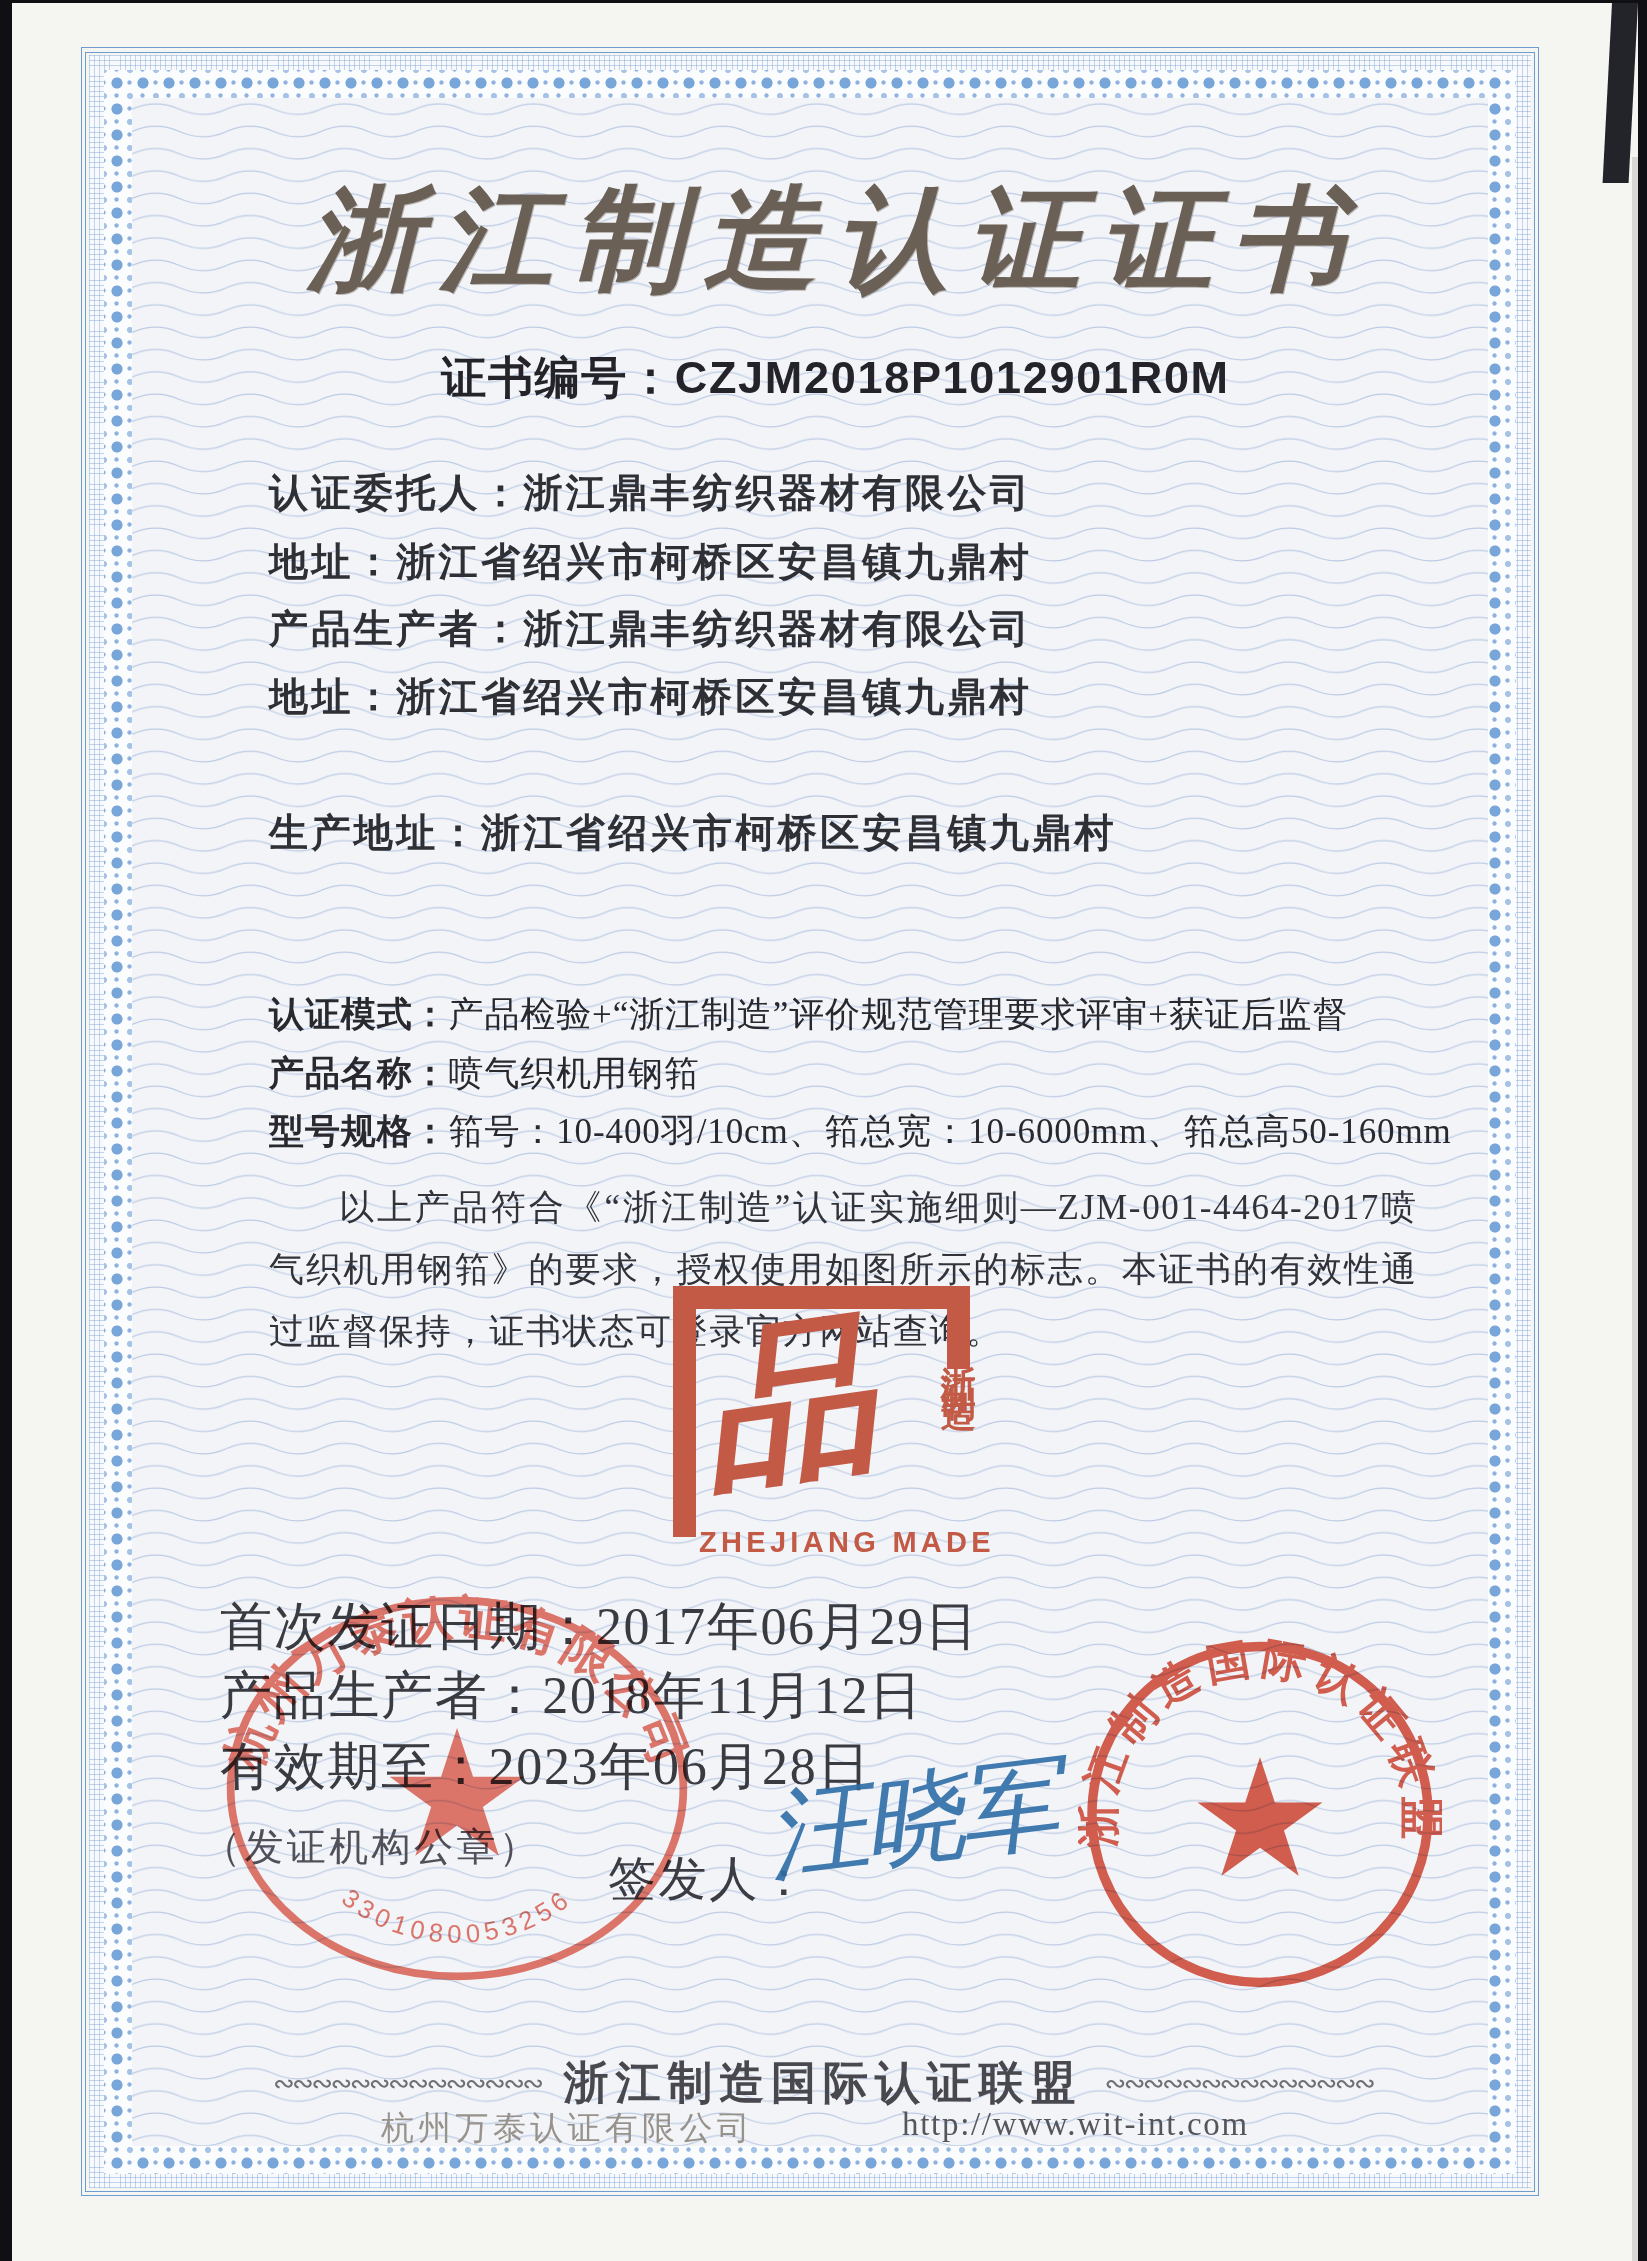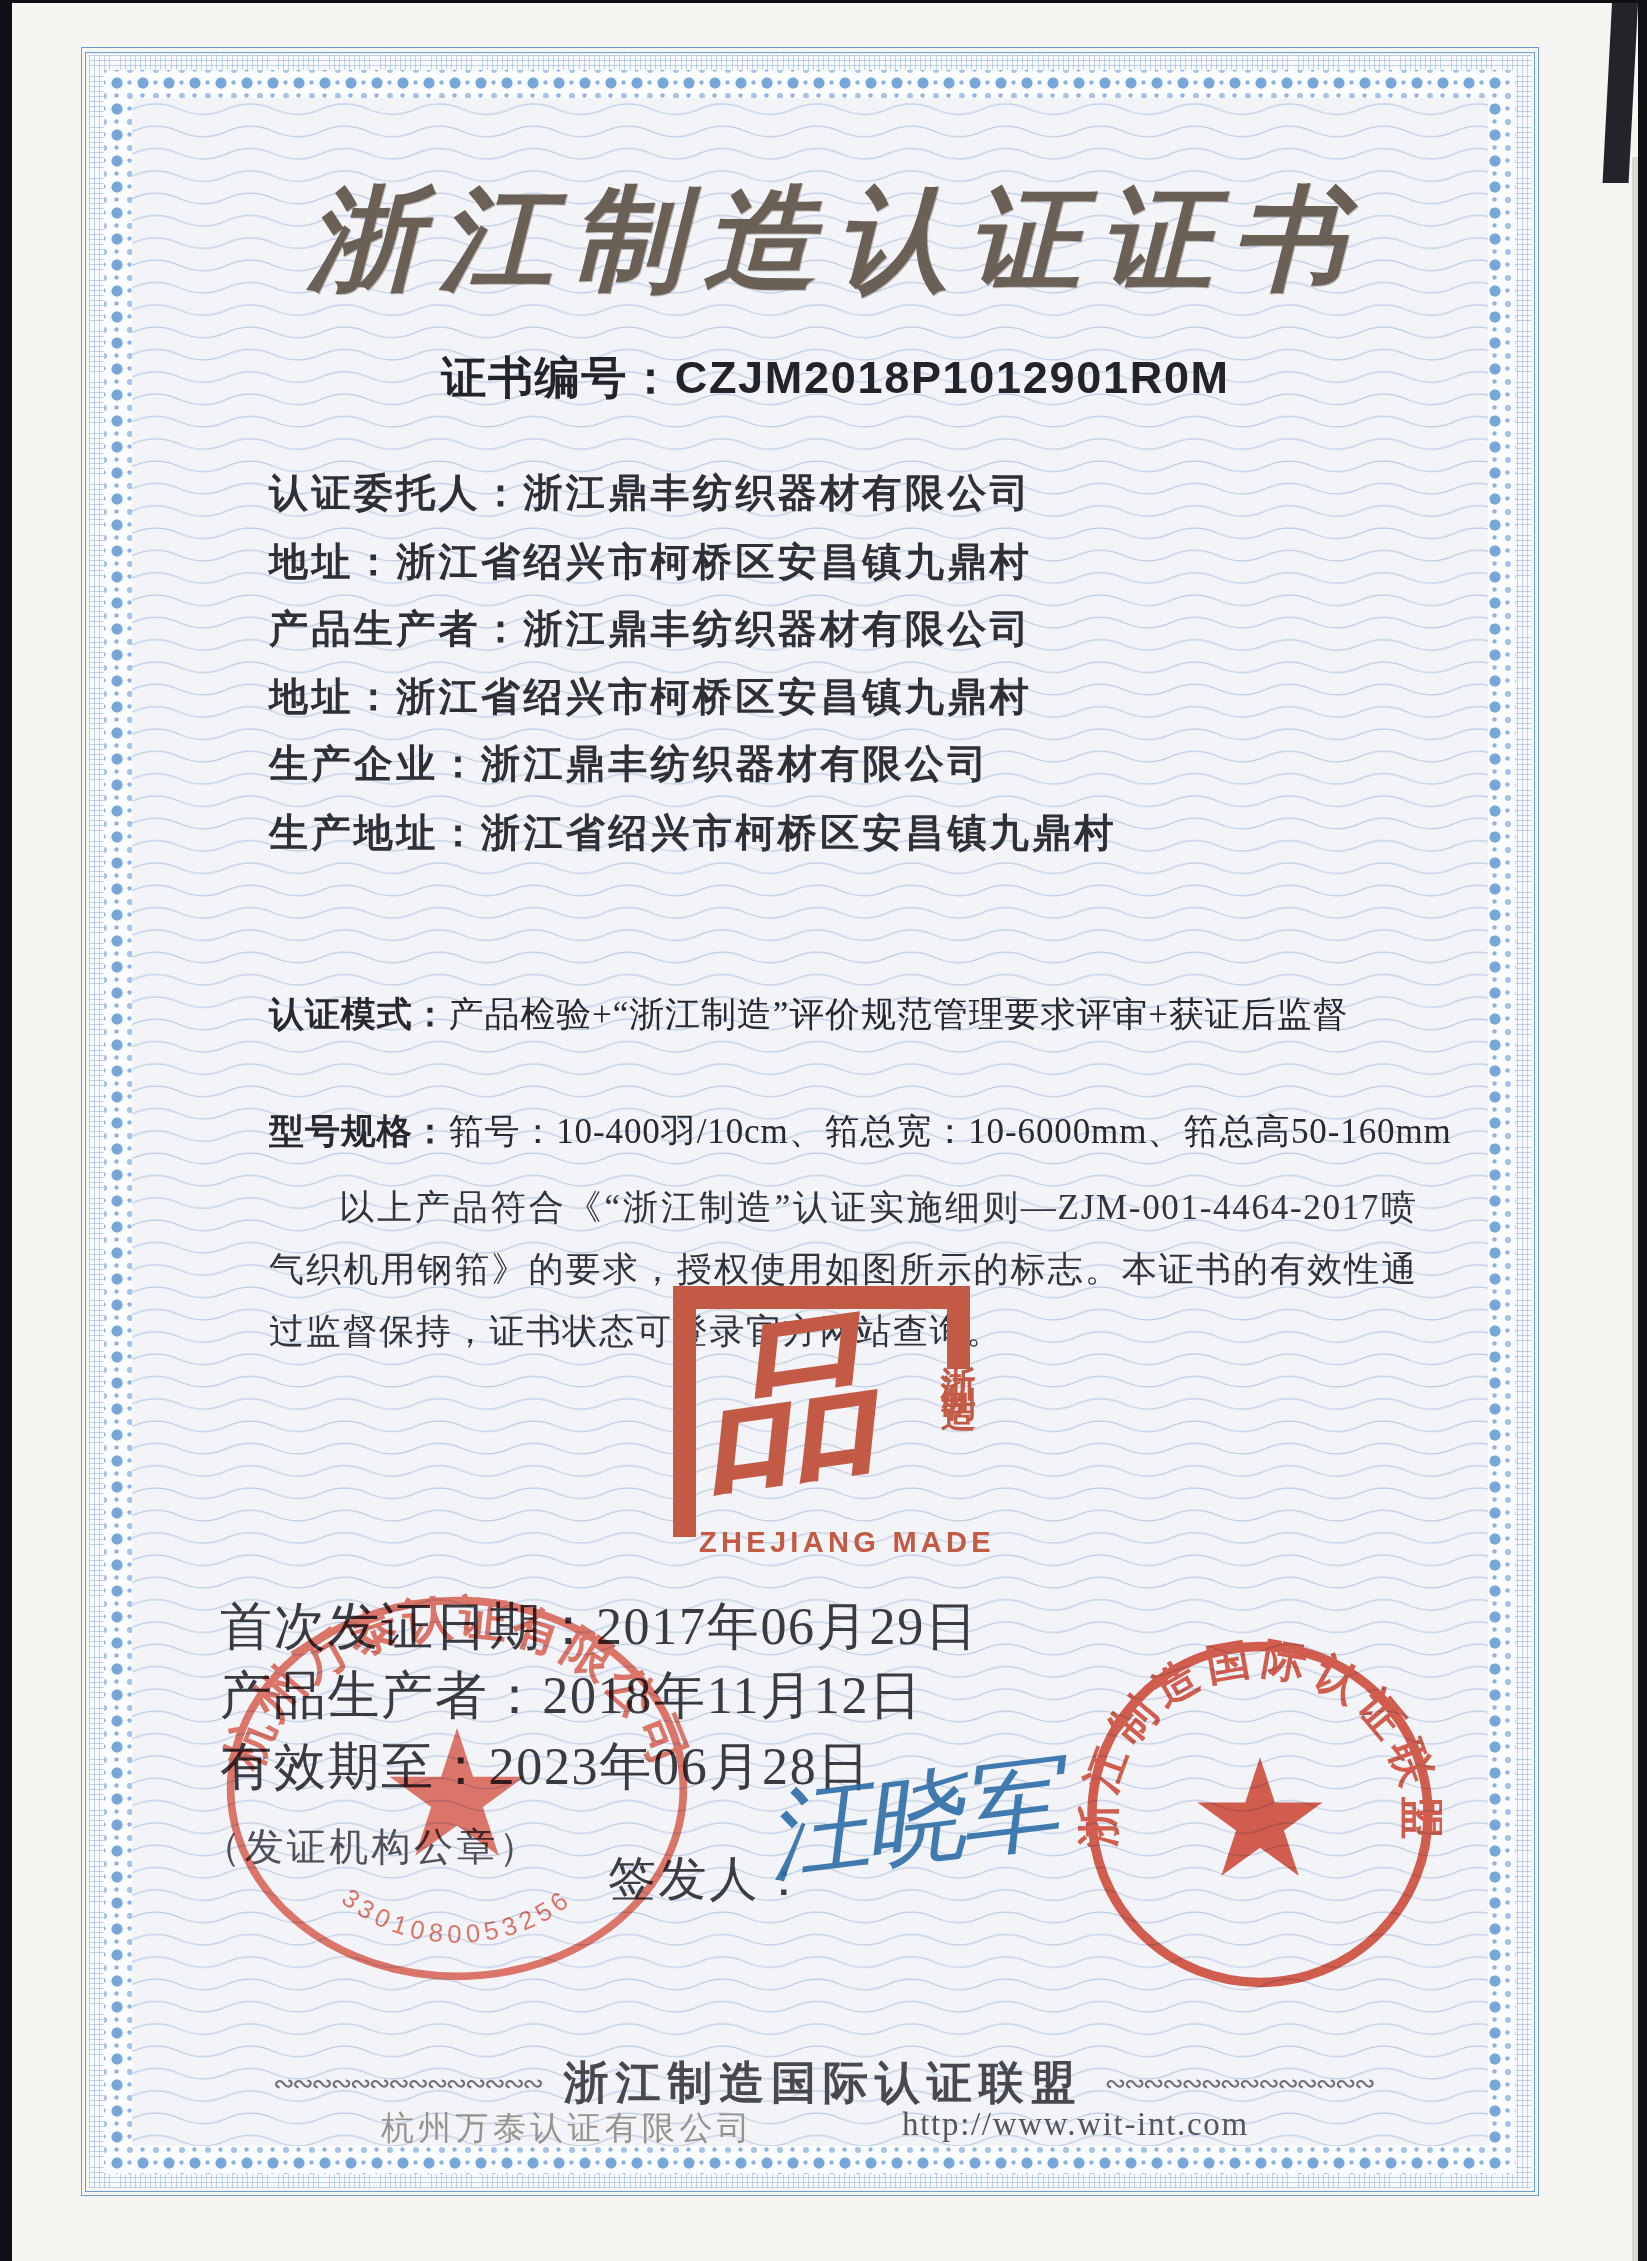--- a/index.html
+++ b/index.html
@@ -144,24 +144,24 @@
     <div class="abs title">浙江制造认证证书</div>
 
     <div class="abs certno sans">
       <span>证书编号：</span><span>CZJM2018P1012901R0M</span>
     </div>
 
     <div class="abs party-row sans" style="top:463px"><span>认证委托人：</span><span>浙江鼎丰纺织器材有限公司</span></div>
     <div class="abs party-row sans" style="top:532px"><span>地址：</span><span>浙江省绍兴市柯桥区安昌镇九鼎村</span></div>
     <div class="abs party-row sans" style="top:599px"><span>产品生产者：</span><span>浙江鼎丰纺织器材有限公司</span></div>
     <div class="abs party-row sans" style="top:667px"><span>地址：</span><span>浙江省绍兴市柯桥区安昌镇九鼎村</span></div>
-    <div class="abs party-row sans" style="top:734px"><span>生产企业：</span><span>浙江鼎丰纺织器材有限公司</span></div>
     <div class="abs party-row sans" style="top:803px"><span>生产地址：</span><span>浙江省绍兴市柯桥区安昌镇九鼎村</span></div>
 
     <div class="abs detail-row" style="top:988px"><span style="font-weight:bold">认证模式：</span><span>产品检验+“浙江制造”评价规范管理要求评审+获证后监督</span></div>
+    <div class="abs detail-row" style="top:1047px"><span style="font-weight:bold">产品名称：</span><span>喷气织机用钢筘</span></div>
     <div class="abs detail-row" style="top:1105px"><span style="font-weight:bold">型号规格：</span><span>筘号：10-400羽/10cm、筘总宽：10-6000mm、筘总高50-160mm</span></div>
 
     <div class="abs statement">以上产品符合《“浙江制造”认证实施细则—ZJM-001-4464-2017喷气织机用钢筘》的要求，授权使用如图所示的标志。本证书的有效性通过监督保持，证书状态可登录官方网站查询。</div>
 
     <div class="abs logo">
       <div class="bar" style="left:0;top:0;width:297px;height:23px;"></div>
       <div class="bar" style="left:274px;top:0;width:23px;height:83px;"></div>
       <div class="bar" style="left:0;top:0;width:23px;height:251px;"></div>
       <div class="logo-pin">品</div>
       <div class="logo-vert sans">浙江制造</div>

